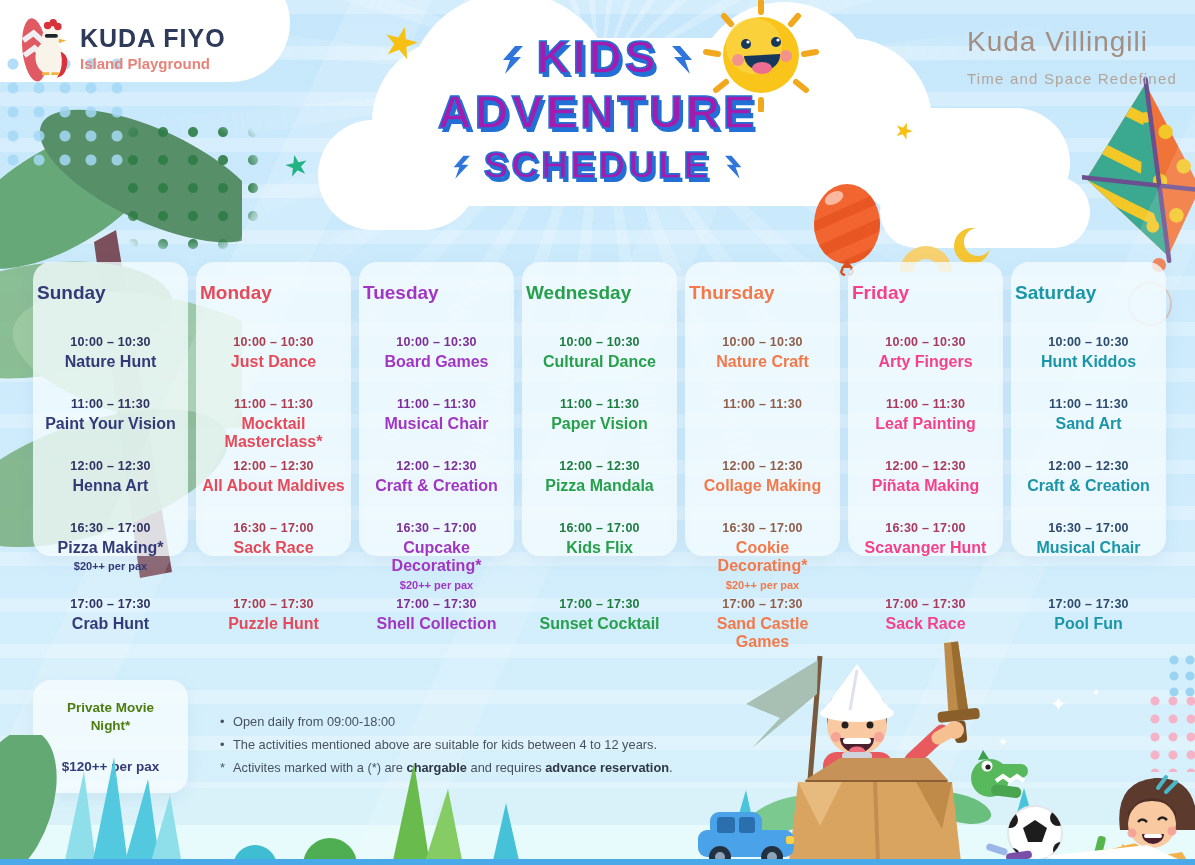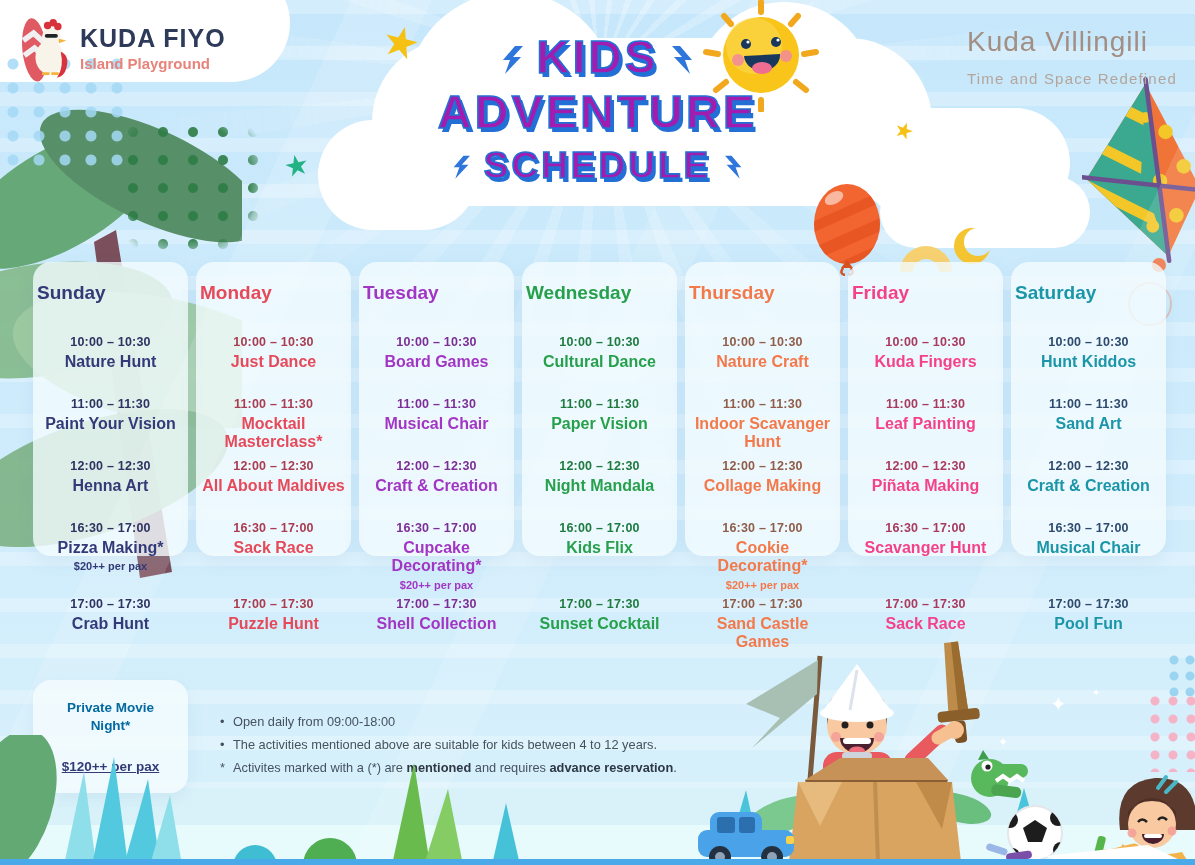--- a/index.html
+++ b/index.html
@@ -88,22 +88,22 @@
   .day-title{font-size:19px;font-weight:700;color:var(--head);margin-bottom:31px;}
   .event{min-height:62px;display:flex;flex-direction:column;align-items:center;justify-content:flex-start;width:100%;}
   .day-col .event:nth-child(5){min-height:76px;}
   .ev-time{font-size:12.5px;font-weight:700;color:var(--time);letter-spacing:.2px;}
   .ev-act{font-size:16px;font-weight:700;color:var(--head);margin-top:4px;line-height:1.15;text-align:center;}
   .ev-note{font-size:11px;font-weight:600;color:var(--head);margin-top:3px;}
   
   .movie-card{position:absolute;left:33px;top:680px;width:155px;height:113px;border-radius:18px;z-index:2;
     background:rgba(243,251,254,.85);box-shadow:0 6px 16px rgba(100,150,190,.10);
     display:flex;flex-direction:column;align-items:center;justify-content:center;padding:8px;}
-  .movie-title{font-size:13.5px;font-weight:700;color:#0369a1;text-align:center;line-height:1.3;width:110px;}
-  .movie-price{font-size:13.5px;font-weight:700;color:#333a78;margin-top:24px;text-decoration:underline;}
+  .movie-title{font-size:13.5px;font-weight:700;color:#4d7c0f;text-align:center;line-height:1.3;width:110px;}
+  .movie-price{font-size:13.5px;font-weight:700;color:#333a78;margin-top:24px;}
   .notes{position:absolute;left:220px;top:714px;z-index:2;}
   .note-row{display:flex;align-items:flex-start;margin-bottom:8px;color:#46525e;font-size:12.8px;}
   .note-marker{width:13px;flex:0 0 13px;}
   .note-text b{color:#2d3844;}
 </style>
 </head>
 <body>
 
 <div class="sky" data-interactable="false"></div>
 <div class="sunburst" data-interactable="false"></div>
@@ -331,60 +331,59 @@
       <div class="event" data-interactable="false">
         <div class="ev-time" data-interactable="false">10:00 – 10:30</div>
         <div class="ev-act" data-interactable="false">Cultural Dance</div>
       </div>
       <div class="event" data-interactable="false">
         <div class="ev-time" data-interactable="false">11:00 – 11:30</div>
         <div class="ev-act" data-interactable="false">Paper Vision</div>
       </div>
       <div class="event" data-interactable="false">
         <div class="ev-time" data-interactable="false">12:00 – 12:30</div>
-        <div class="ev-act" data-interactable="false">Night Mandala</div>
+        <div class="ev-act" data-interactable="false">Pizza Mandala</div>
       </div>
       <div class="event" data-interactable="false">
         <div class="ev-time" data-interactable="false">16:00 – 17:00</div>
         <div class="ev-act" data-interactable="false">Kids Flix</div>
       </div>
       <div class="event" data-interactable="false">
         <div class="ev-time" data-interactable="false">17:00 – 17:30</div>
         <div class="ev-act" data-interactable="false">Sunset Cocktail</div>
       </div>
     </div>
     <div class="day-col" data-interactable="false" style="--head: #f3794b; --time: #8f5d49;">
       <div class="day-title" data-interactable="false">Thursday</div>
       <div class="event" data-interactable="false">
         <div class="ev-time" data-interactable="false">10:00 – 10:30</div>
         <div class="ev-act" data-interactable="false">Nature Craft</div>
       </div>
       <div class="event" data-interactable="false">
         <div class="ev-time" data-interactable="false">11:00 – 11:30</div>
-        <div class="ev-act" data-interactable="false">Indoor Scavanger Hunt</div>
       </div>
       <div class="event" data-interactable="false">
         <div class="ev-time" data-interactable="false">12:00 – 12:30</div>
         <div class="ev-act" data-interactable="false">Collage Making</div>
       </div>
       <div class="event" data-interactable="false">
         <div class="ev-time" data-interactable="false">16:30 – 17:00</div>
         <div class="ev-act" data-interactable="false">Cookie Decorating*</div>
         <div class="ev-note" data-interactable="false">$20++ per pax</div>
       </div>
       <div class="event" data-interactable="false">
         <div class="ev-time" data-interactable="false">17:00 – 17:30</div>
         <div class="ev-act" data-interactable="false">Sand Castle Games</div>
       </div>
     </div>
     <div class="day-col" data-interactable="false" style="--head: #f5418a; --time: #a93a5e;">
       <div class="day-title" data-interactable="false">Friday</div>
       <div class="event" data-interactable="false">
         <div class="ev-time" data-interactable="false">10:00 – 10:30</div>
-        <div class="ev-act" data-interactable="false">Kuda Fingers</div>
+        <div class="ev-act" data-interactable="false">Arty Fingers</div>
       </div>
       <div class="event" data-interactable="false">
         <div class="ev-time" data-interactable="false">11:00 – 11:30</div>
         <div class="ev-act" data-interactable="false">Leaf Painting</div>
       </div>
       <div class="event" data-interactable="false">
         <div class="ev-time" data-interactable="false">12:00 – 12:30</div>
         <div class="ev-act" data-interactable="false">Piñata Making</div>
       </div>
       <div class="event" data-interactable="false">
@@ -430,21 +429,21 @@
     <div class="note-row" data-interactable="false">
       <span class="note-marker" data-interactable="false">•</span>
       <span class="note-text" data-interactable="false">Open daily from 09:00-18:00</span>
     </div>
     <div class="note-row" data-interactable="false">
       <span class="note-marker" data-interactable="false">•</span>
       <span class="note-text" data-interactable="false">The activities mentioned above are suitable for kids between 4 to 12 years.</span>
     </div>
     <div class="note-row" data-interactable="false">
       <span class="note-marker" data-interactable="false">*</span>
-      <span class="note-text" data-interactable="false">Activites marked with a (*) are <b>mentioned</b> and requires <b>advance reservation</b>.</span>
+      <span class="note-text" data-interactable="false">Activites marked with a (*) are <b>chargable</b> and requires <b>advance reservation</b>.</span>
     </div>
   </div>
 
 <div class="band-upper" data-interactable="false"></div>
 <div class="band-lower" data-interactable="false"></div>
 
 <svg class="grass" viewBox="0 0 620 130" data-interactable="false">
   <ellipse cx="10" cy="70" rx="42" ry="78" fill="#62a973" transform="rotate(18 10 70)"></ellipse>
   <polygon points="64,130 84,36 96,130" fill="#8fdfeb"></polygon>
   <polygon points="92,130 114,22 128,130" fill="#52c9de"></polygon>

